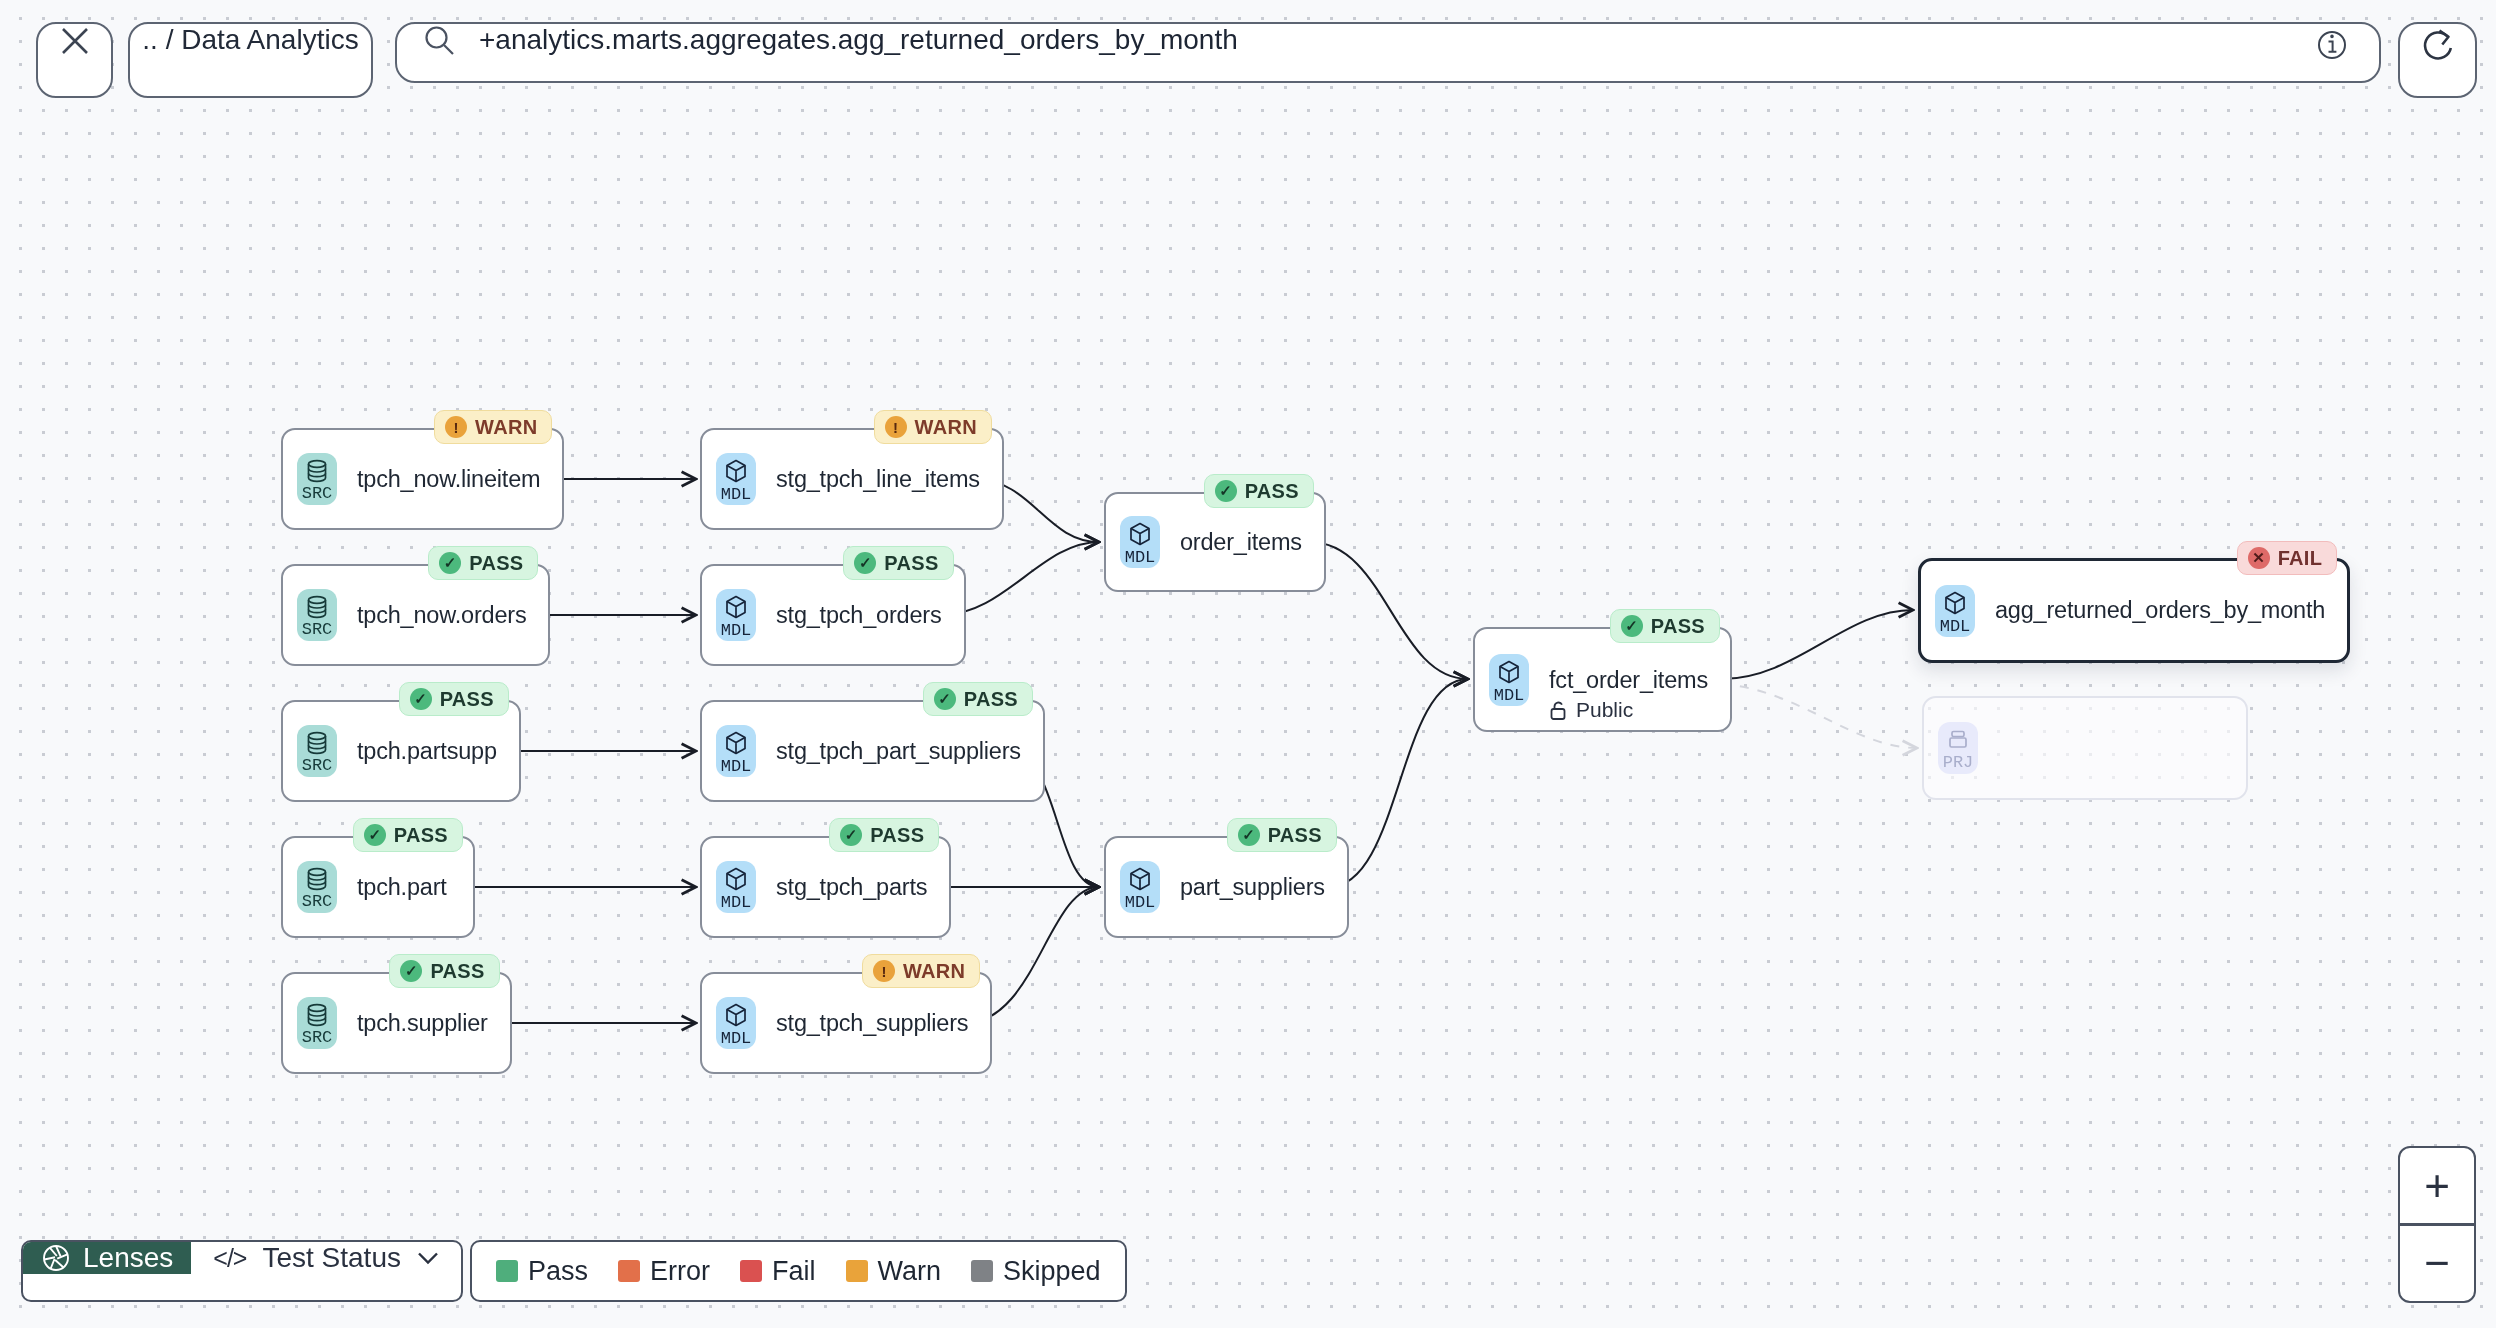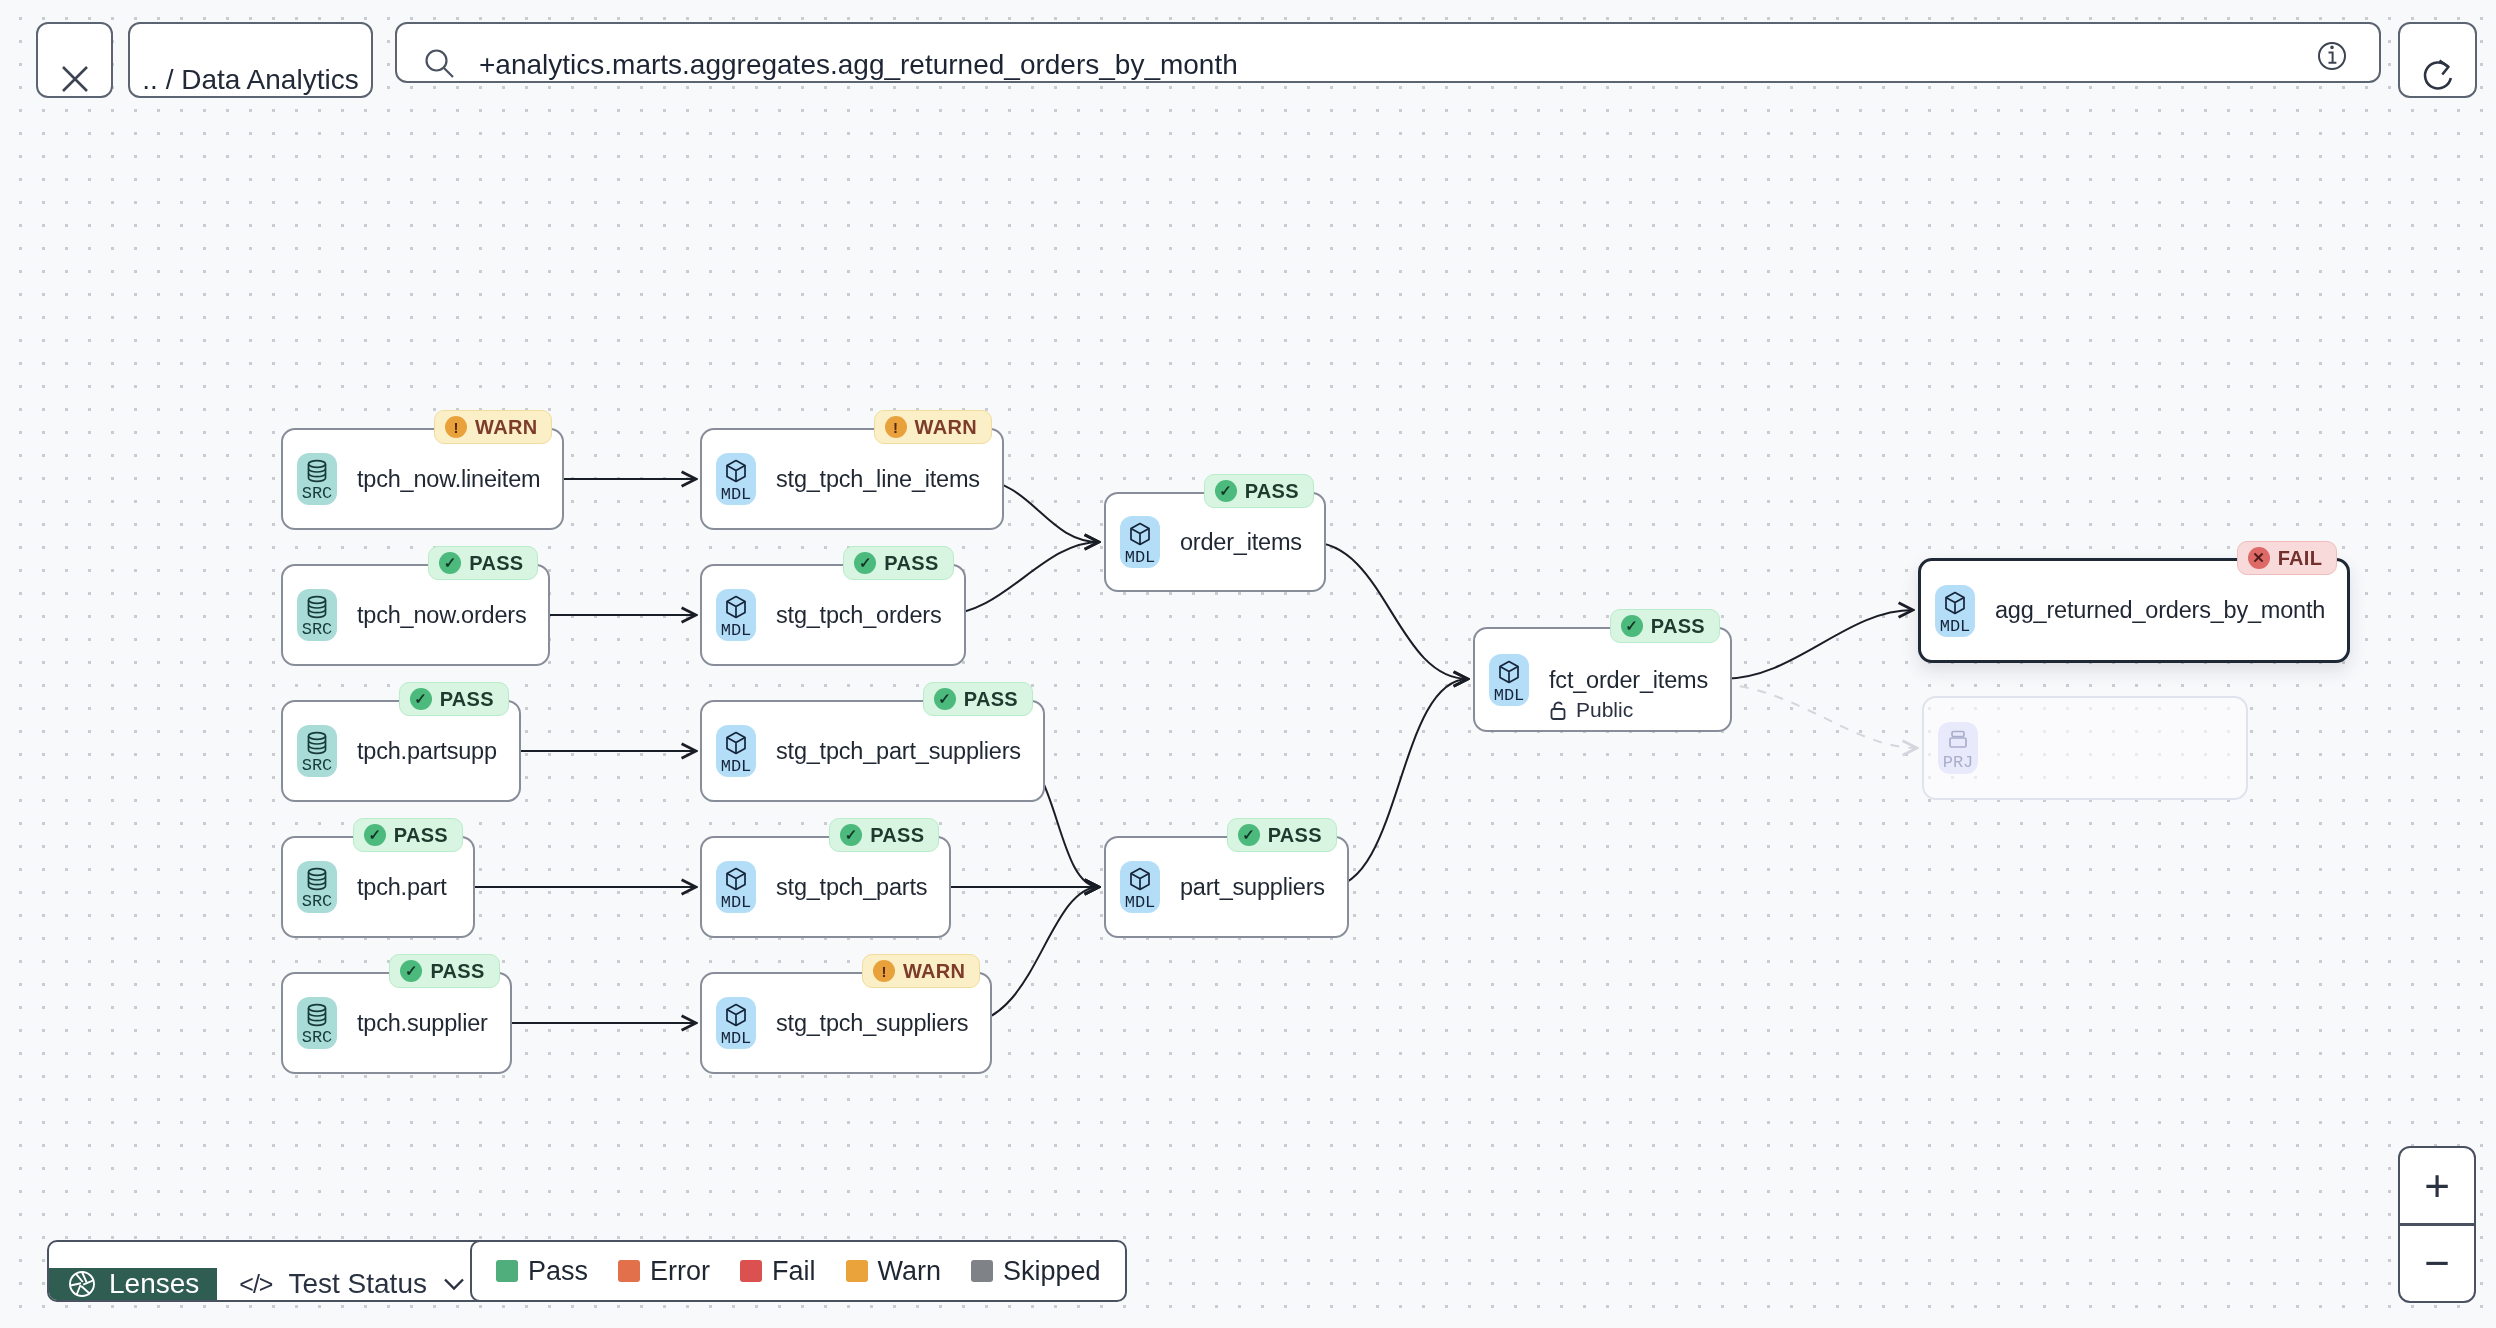--- a/index.html
+++ b/index.html
@@ -13,22 +13,22 @@
     position:relative; width:2496px; height:1328px;
     background-color:#f8f9fb;
     background-image: radial-gradient(circle, #c9ccd3 1.7px, transparent 2px);
     background-size: 23px 23px;
     background-position: 9px 7px;
   }
 
   
   .tbtn {
     position:absolute; background:#fff;
-    border:2.5px solid #5c6472; border-radius:12px;
-    display:flex; align-items:flex-end; justify-content:center;
+    border:2.5px solid #5c6472; border-radius:20px;
+    display:flex; align-items:flex-start; justify-content:center;
     color:#222a38; cursor:pointer;
   }
   .close-btn   { left:36px;  top:22px; width:77px;  height:76px; }
   .crumb-btn   { left:128px; top:22px; width:245px; height:76px; font-size:28px; }
   .search-box  { left:395px; top:22px; width:1986px; height:61px; justify-content:flex-start; padding:0 26px; }
   .refresh-btn { left:2398px; top:22px; width:79px; height:76px; }
   .search-box .mag { margin-right:22px; flex:0 0 auto; }
   .search-input {
     border:none; outline:none; background:transparent;
     font-family:"Liberation Sans", sans-serif;
@@ -75,22 +75,22 @@
   .badge.fail { background:#f9dada; border:1.5px solid #f2bcbc; color:#71312f; }
   .badge.fail .dot { background:#de6a68; color:#4e1b1a; }
   .ncol { display:flex; flex-direction:column; justify-content:center; gap:4px;margin-top:30px; }
   .naccess { display:flex; align-items:center; gap:8px; font-size:21px; color:#2a3140; }
   .node.ghost { background:rgba(252,252,254,.65); border:2px solid #e1e3ec; box-shadow:none; }
   .ghost-title { font-size:24px; color:#aeb2c6; }
   .ghost-name { font-size:27px; color:#a4a9bf; white-space:nowrap; }
 
   
   .lens-group {
-    position:absolute; left:47px; top:1240px; height:62px; z-index:3;
-    display:flex; align-items:flex-end;
+    position:absolute; left:21px; top:1240px; height:62px; z-index:3;
+    display:flex; align-items:flex-start;
     border:2.5px solid #4a5261; border-radius:10px; overflow:hidden; background:#fff;
     cursor:pointer;
   }
   .lens-left {
     background:#2f5d51; color:#fff; display:flex; align-items:center; gap:12px;
     padding:0 18px; font-size:28px;
   }
   .lens-right { display:flex; align-items:center; gap:16px; padding:0 22px; font-size:28px; color:#2a3140; }
   .code-glyph { font-size:25px; letter-spacing:-1px; color:#2a3140; }
   .legend-box {

